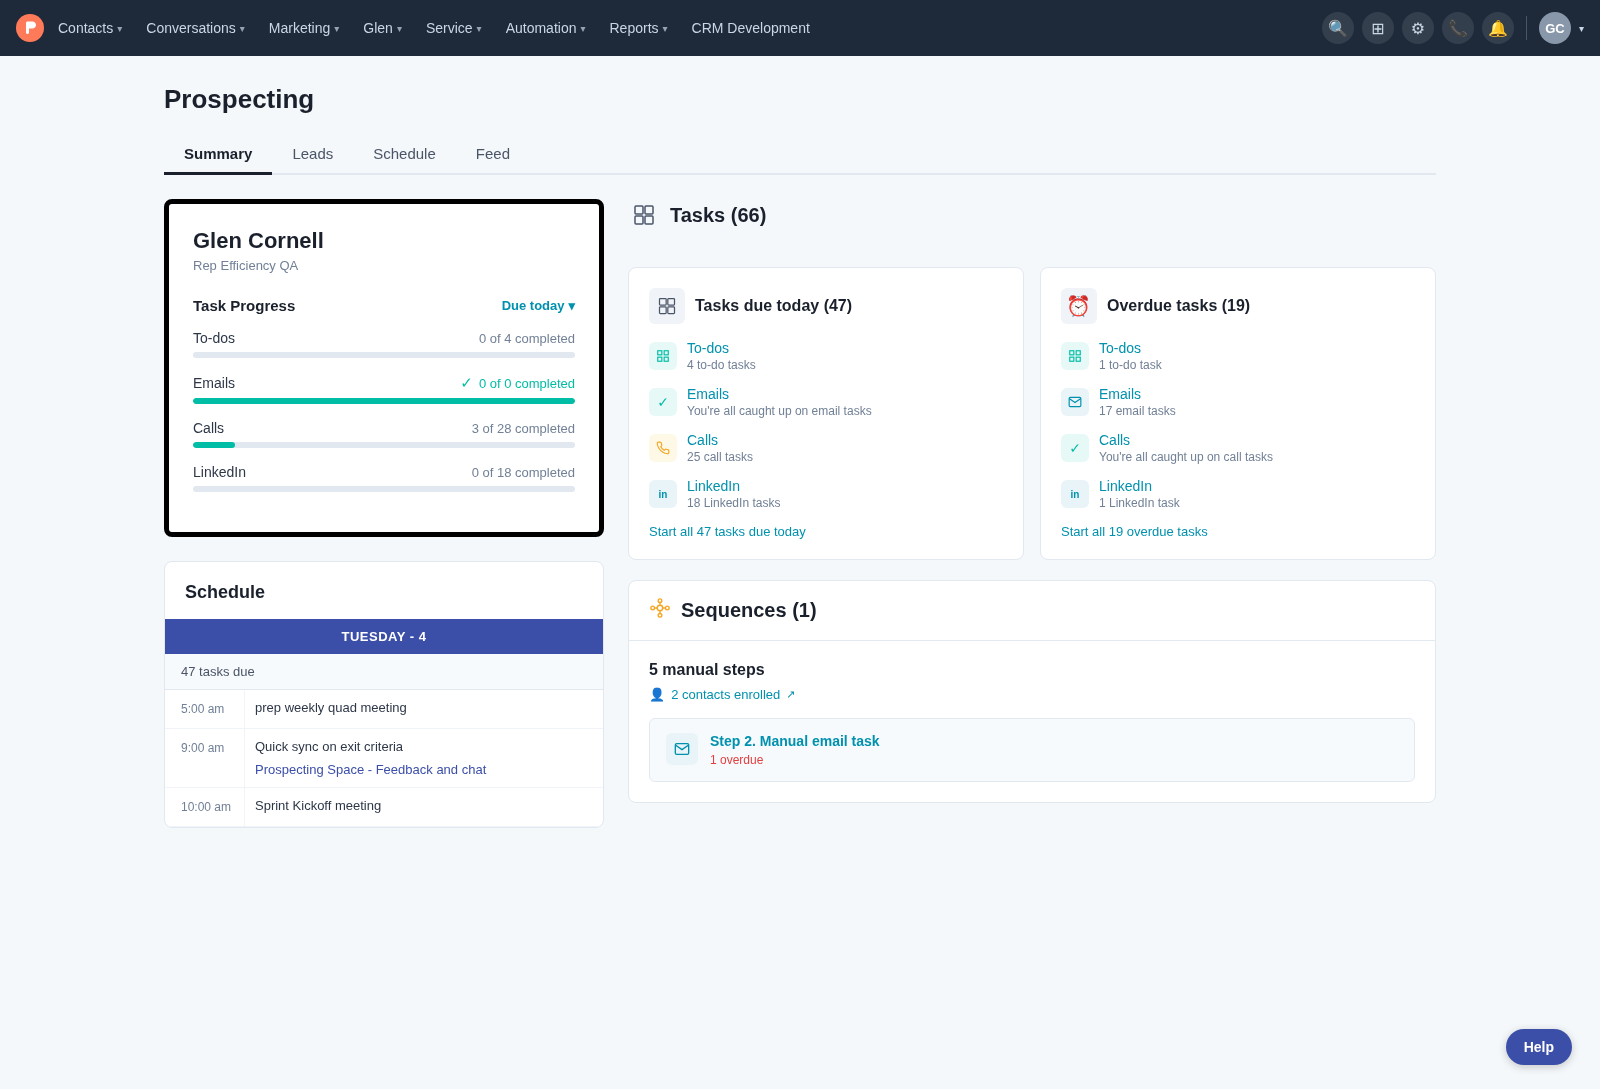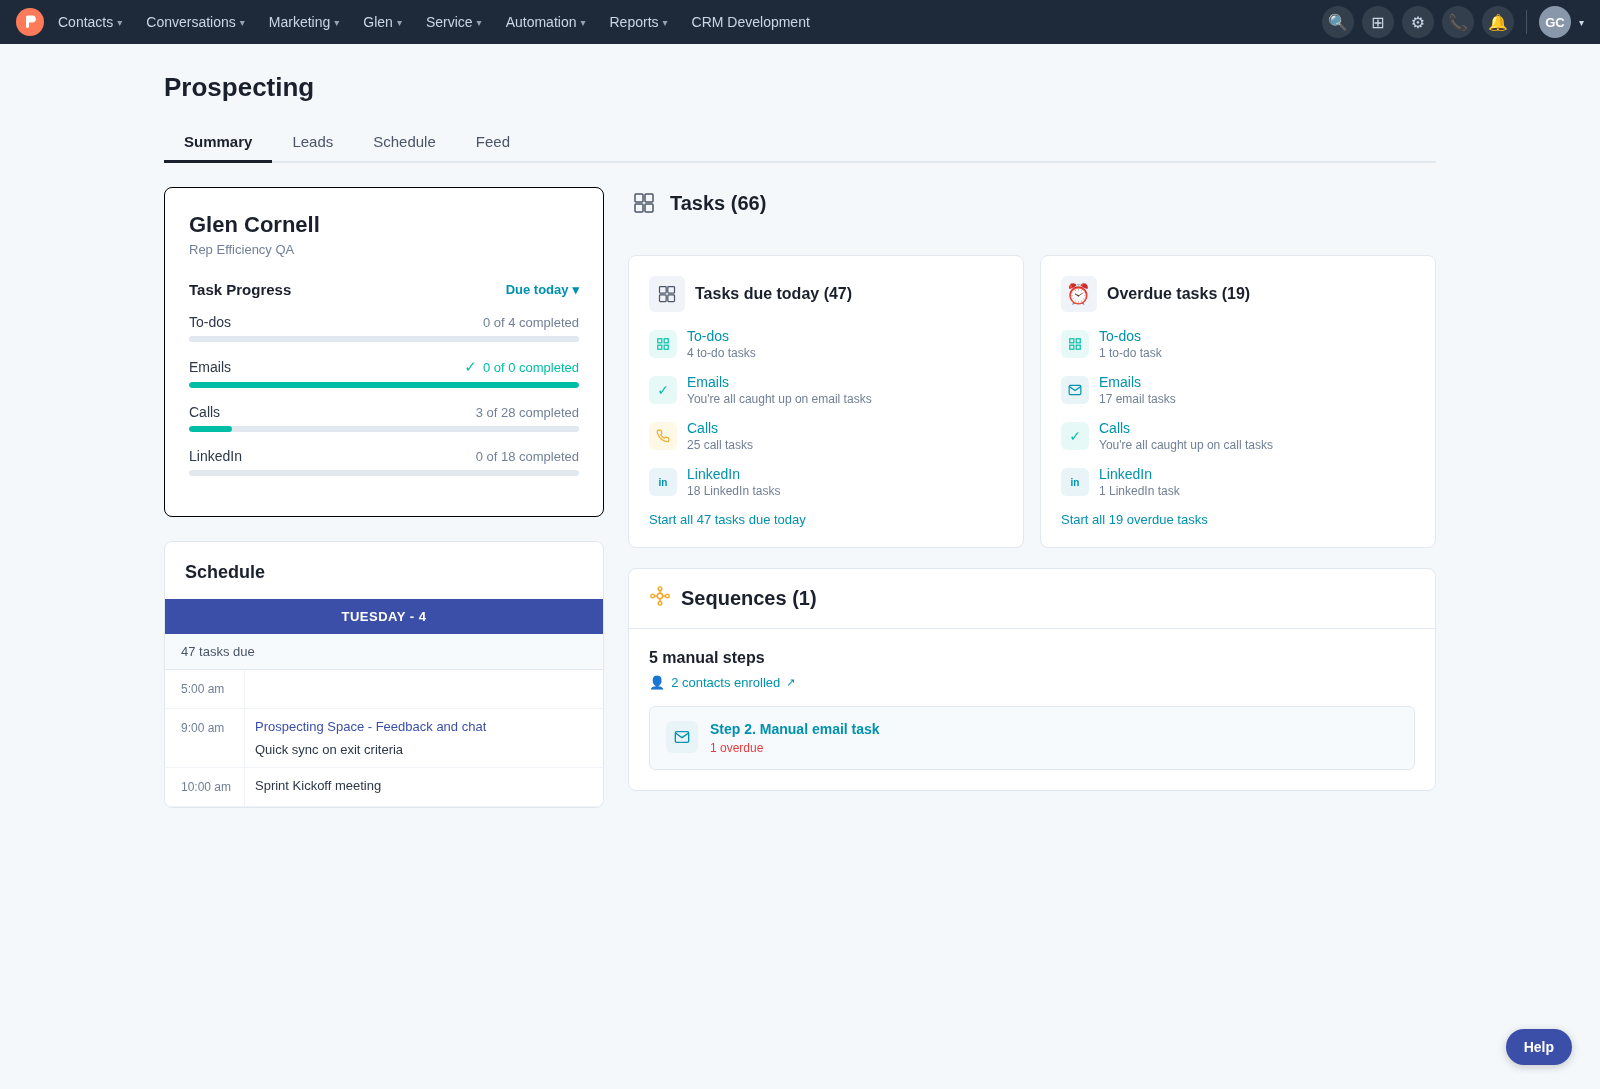--- a/index.html
+++ b/index.html
@@ -1,21 +1,21 @@
 <!DOCTYPE html>
 <html><head>
   <meta charset="utf-8">
   <style>
     * { box-sizing: border-box; margin: 0; padding: 0; }
     body { font-family: -apple-system, BlinkMacSystemFont, 'Segoe UI', Helvetica, Arial, sans-serif; background: #f5f8fa; color: #2d3748; font-size: 14px; }
 
     
     .topnav {
       background: #1e2a3a;
-      height: 44px;
+      height: 56px;
       display: flex;
       align-items: center;
       padding: 0 16px;
       gap: 4px;
     }
     .topnav-item {
       color: #c8d6e5;
       font-size: 14px;
       padding: 6px 10px;
       border-radius: 4px;
@@ -90,21 +90,21 @@
       gap: 24px;
       align-items: start;
     }
 
     
     .left-col { display: flex; flex-direction: column; gap: 24px; }
 
     
     .user-card {
       background: white;
-      border: 1px solid #000000;
+      border: 5px solid #000000;
       border-radius: 8px;
       padding: 24px;
     }
     .user-name { font-size: 22px; font-weight: 700; color: #1a202c; margin-bottom: 4px; }
     .user-role { font-size: 13px; color: #718096; margin-bottom: 24px; }
     .task-progress-title { font-size: 15px; font-weight: 600; color: #1a202c; margin-bottom: 16px; display: flex; justify-content: space-between; align-items: center; }
     .due-today-btn {
       color: #0091ae;
       font-size: 13px;
       cursor: pointer;
@@ -454,27 +454,30 @@
         </div>
       </div>
 
       <div class="schedule-card">
         <div class="schedule-title">Schedule</div>
         <div class="schedule-header">TUESDAY - 4</div>
         <div class="schedule-tasks-due">47 tasks due</div>
 
         <div class="schedule-time-row">
           <div class="schedule-time">5:00 am</div>
+          <div class="schedule-events">
+            <div class="schedule-event">prep weekly quad meeting</div>
+          </div>
         </div>
 
         <div class="schedule-time-row">
           <div class="schedule-time">9:00 am</div>
           <div class="schedule-events">
+            <div class="schedule-event">Quick sync on exit criteria</div>
             <div class="schedule-event blue">Prospecting Space - Feedback and chat</div>
-            <div class="schedule-event">Quick sync on exit criteria</div>
           </div>
         </div>
 
         <div class="schedule-time-row">
           <div class="schedule-time">10:00 am</div>
           <div class="schedule-events">
             <div class="schedule-event">Sprint Kickoff meeting</div>
           </div>
         </div>
       </div>

